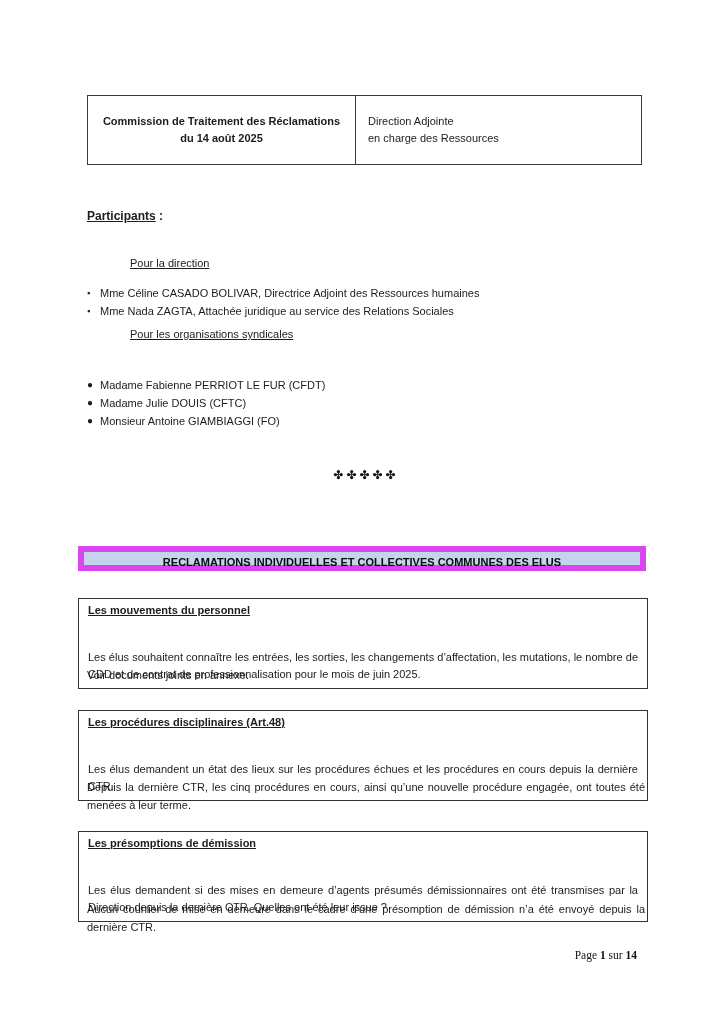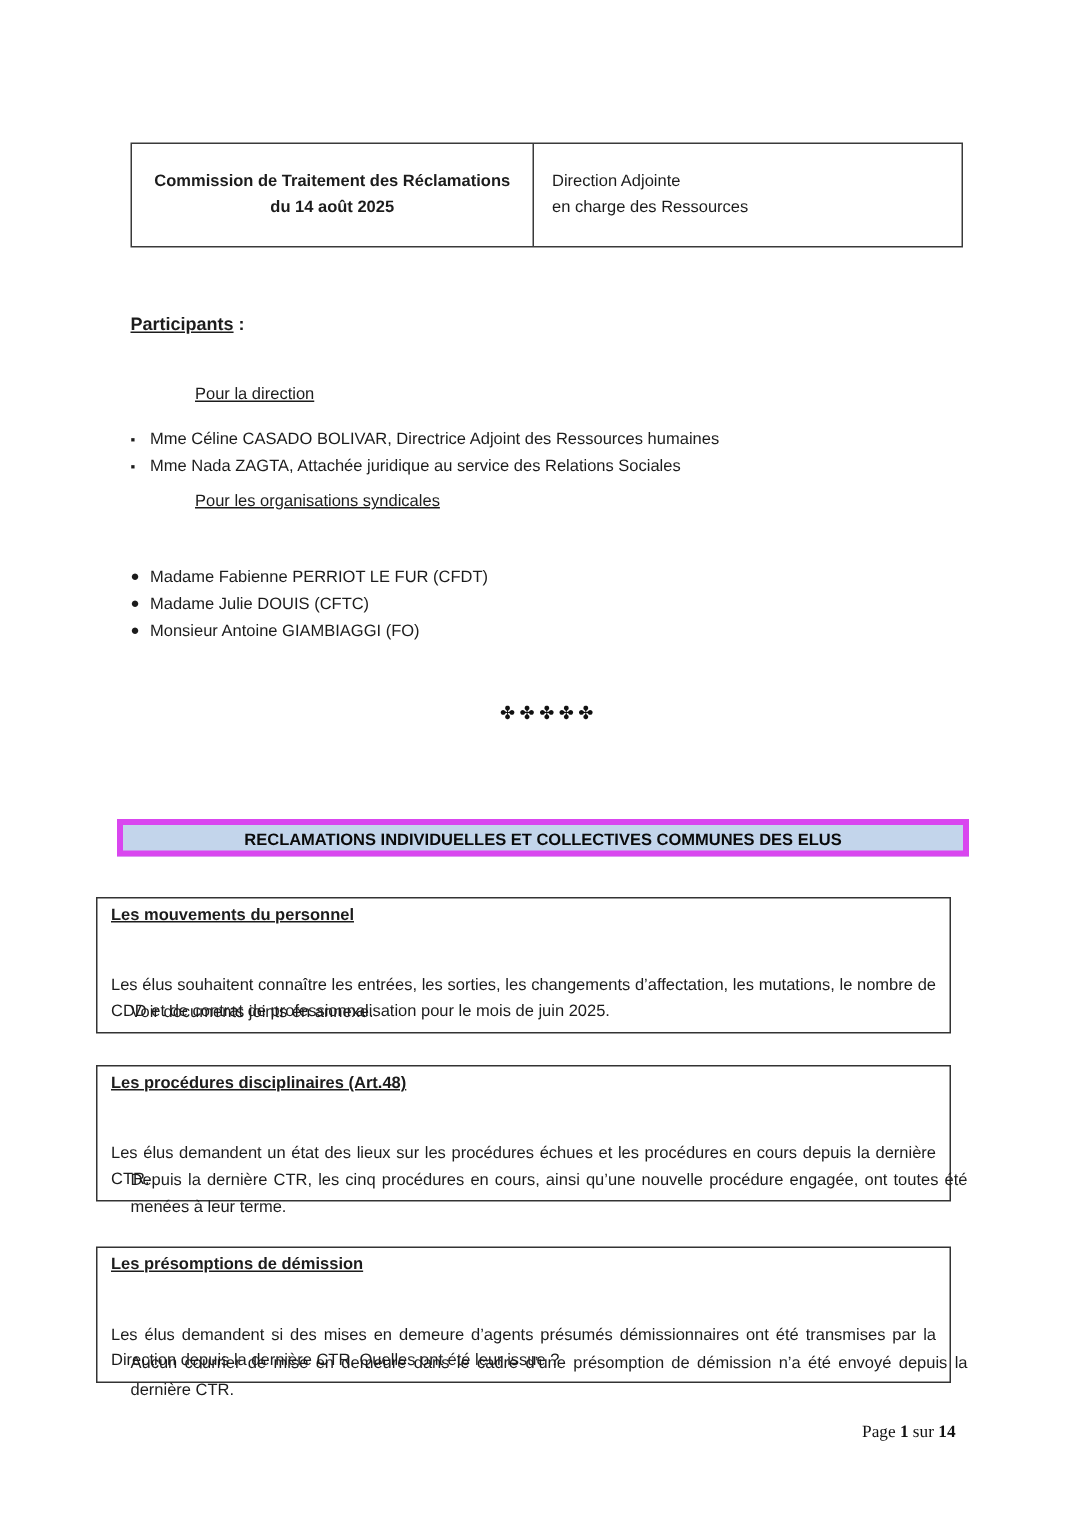--- a/index.html
+++ b/index.html
@@ -35,25 +35,25 @@
   .bullet { width:13px; flex:0 0 13px; }
   .bullet-sq { font-size:9px; line-height:18px; }
   .bullet-rd { font-size:10px; line-height:18px; }
 
   
   .separator { position:absolute; left:87px; top:468px; width:558px; text-align:center;
     font-size:12px; letter-spacing:3px; color:#111; }
 
   
   .banner { position:absolute; left:78px; top:546px; width:568px; height:25px;
-    background:#c3d5eb; border:4px solid #d946ef; text-align:center;
+    background:#c3d5eb; border:6px solid #d946ef; text-align:center;
     font-weight:bold; line-height:21px; color:#0a0a0a; }
 
   
-  .qbox { position:absolute; left:64px; width:570px; border:1.5px solid #333;
+  .qbox { position:absolute; left:78px; width:570px; border:1.5px solid #333;
     padding:3px 9px 5px 9px; background:#fff; }
   .qtitle { font-weight:bold; text-decoration:underline; line-height:17px; }
   .qtext { line-height:17px; text-align:justify;margin-top:30px; }
   .box0 { top:598px; } .box1 { top:710px; } .box2 { top:831px; }
 
   .answer { position:absolute; left:87px; width:558px; line-height:18px; text-align:justify; }
   .ans0 { top:666px; } .ans1 { top:778px; } .ans2 { top:900px; }
 
   
   .footer { position:absolute; top:949px; right:87px;

